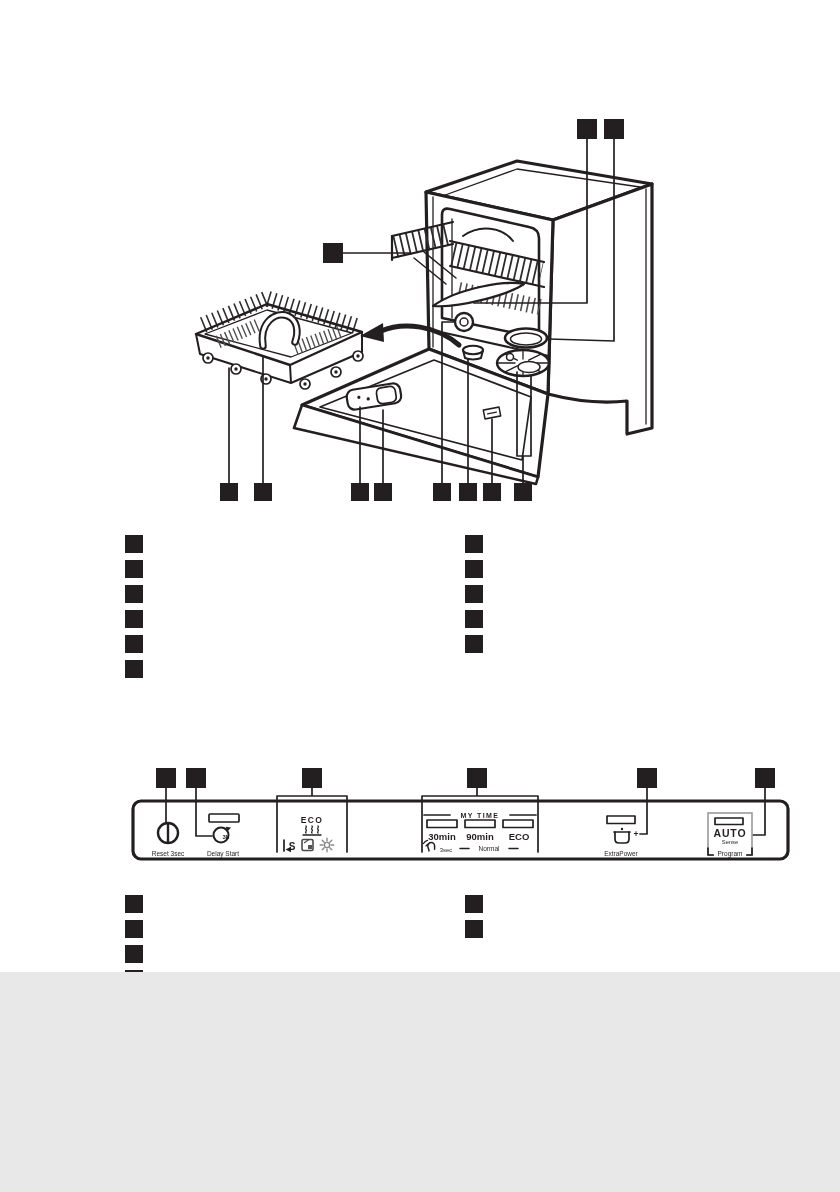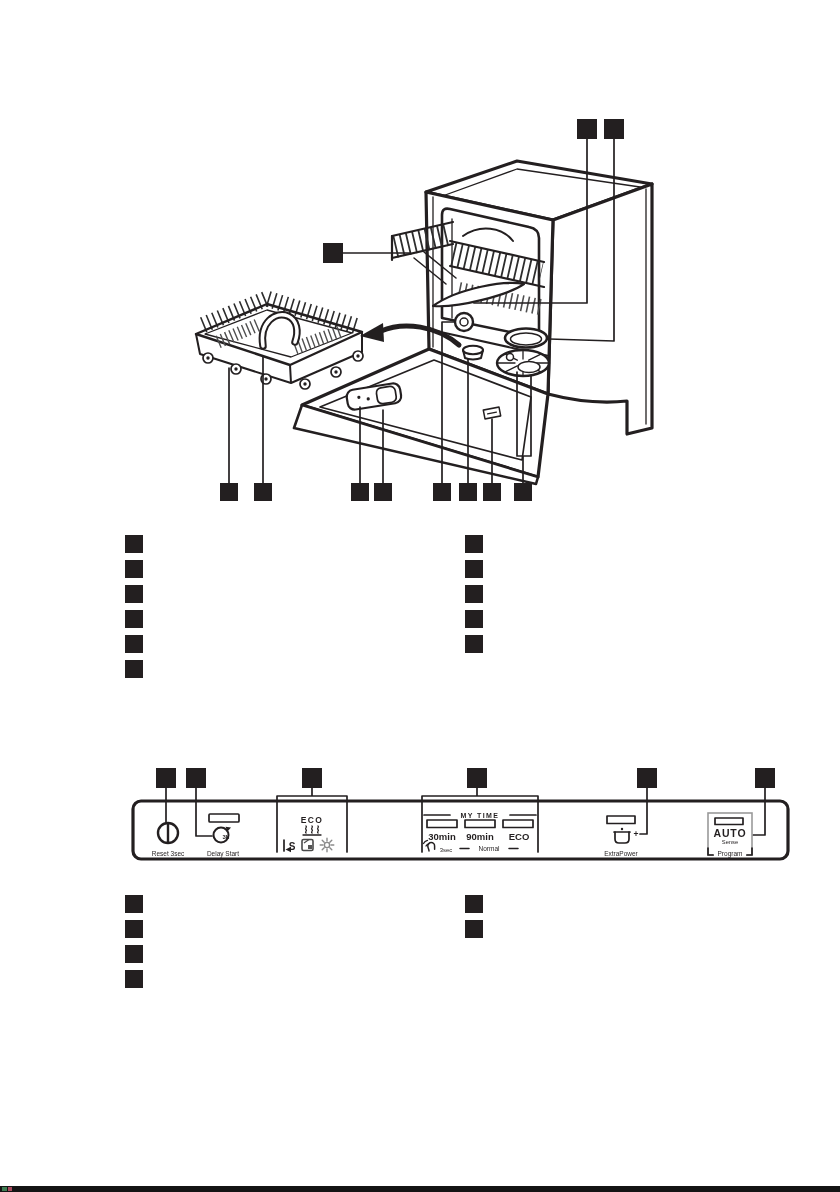--- a/index.html
+++ b/index.html
@@ -1,16 +1,16 @@
 <!DOCTYPE html>
 <html><head>
 <meta charset="utf-8">
 <style>
   html,body{margin:0;padding:0;background:#e8e8e8;}
-  .page{width:840px;height:1192px;background:#ffffff;position:relative;margin:0 auto;overflow:hidden;}
+  .page{width:840px;height:972px;background:#ffffff;position:relative;margin:0 auto;overflow:hidden;}
   svg{display:block;}
   .k{stroke:#231f20;fill:none;stroke-linejoin:round;stroke-linecap:round;}
   .wf{fill:#ffffff;}
   .w1{stroke-width:1.3px;}.w15{stroke-width:1.5px;}.w17{stroke-width:1.7px;}
   .w2{stroke-width:2px;}.w22{stroke-width:2.2px;}.w24{stroke-width:2.4px;}
   .w26{stroke-width:2.6px;}.w32{stroke-width:3.2px;}
   .band{fill:none;stroke:#2d2d2d;}
   .gband{fill:none;stroke:#4f4f4f;}
   .csq{fill:#231f20;stroke:none;}
   .ink{fill:#231f20;stroke:none;}

